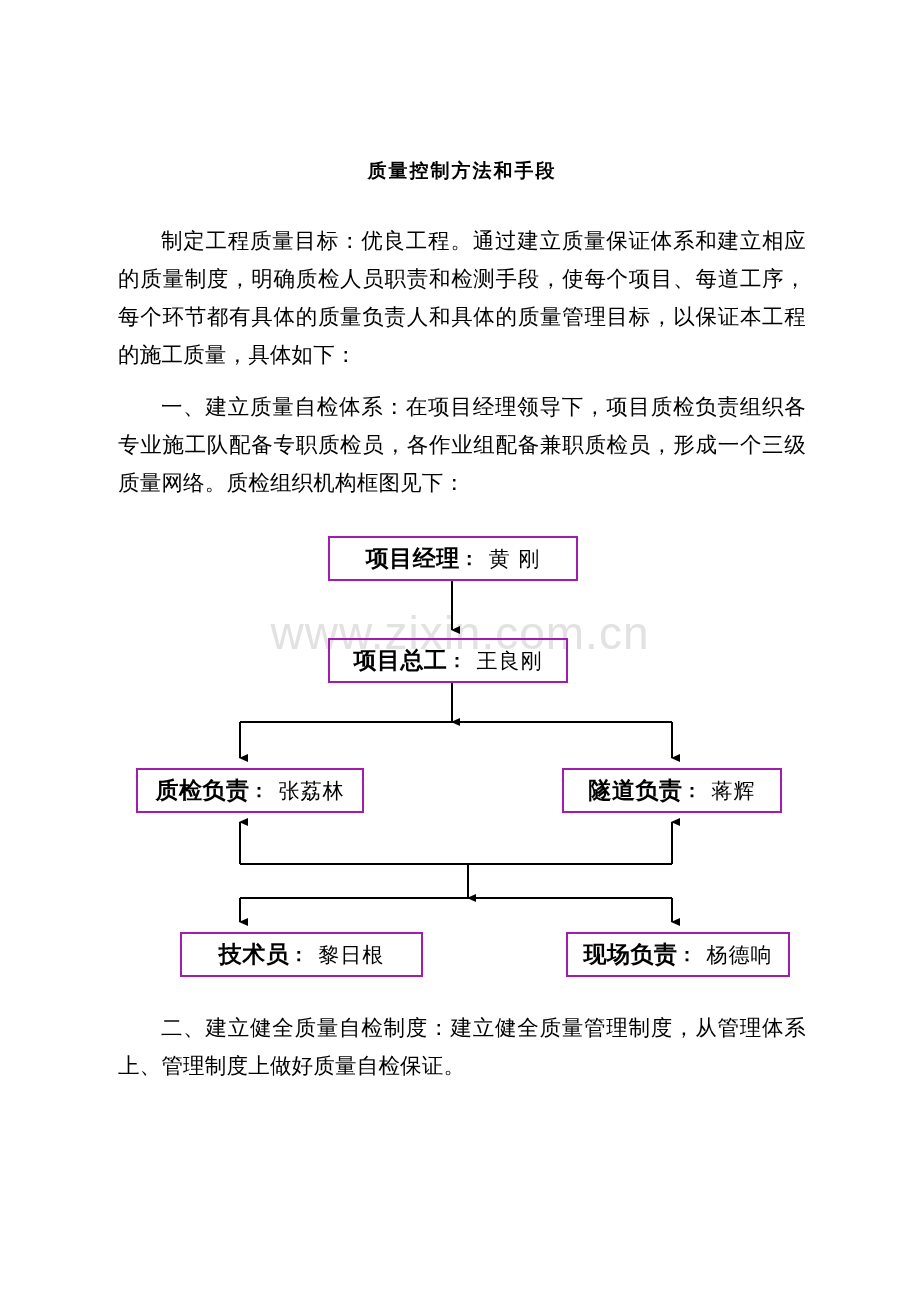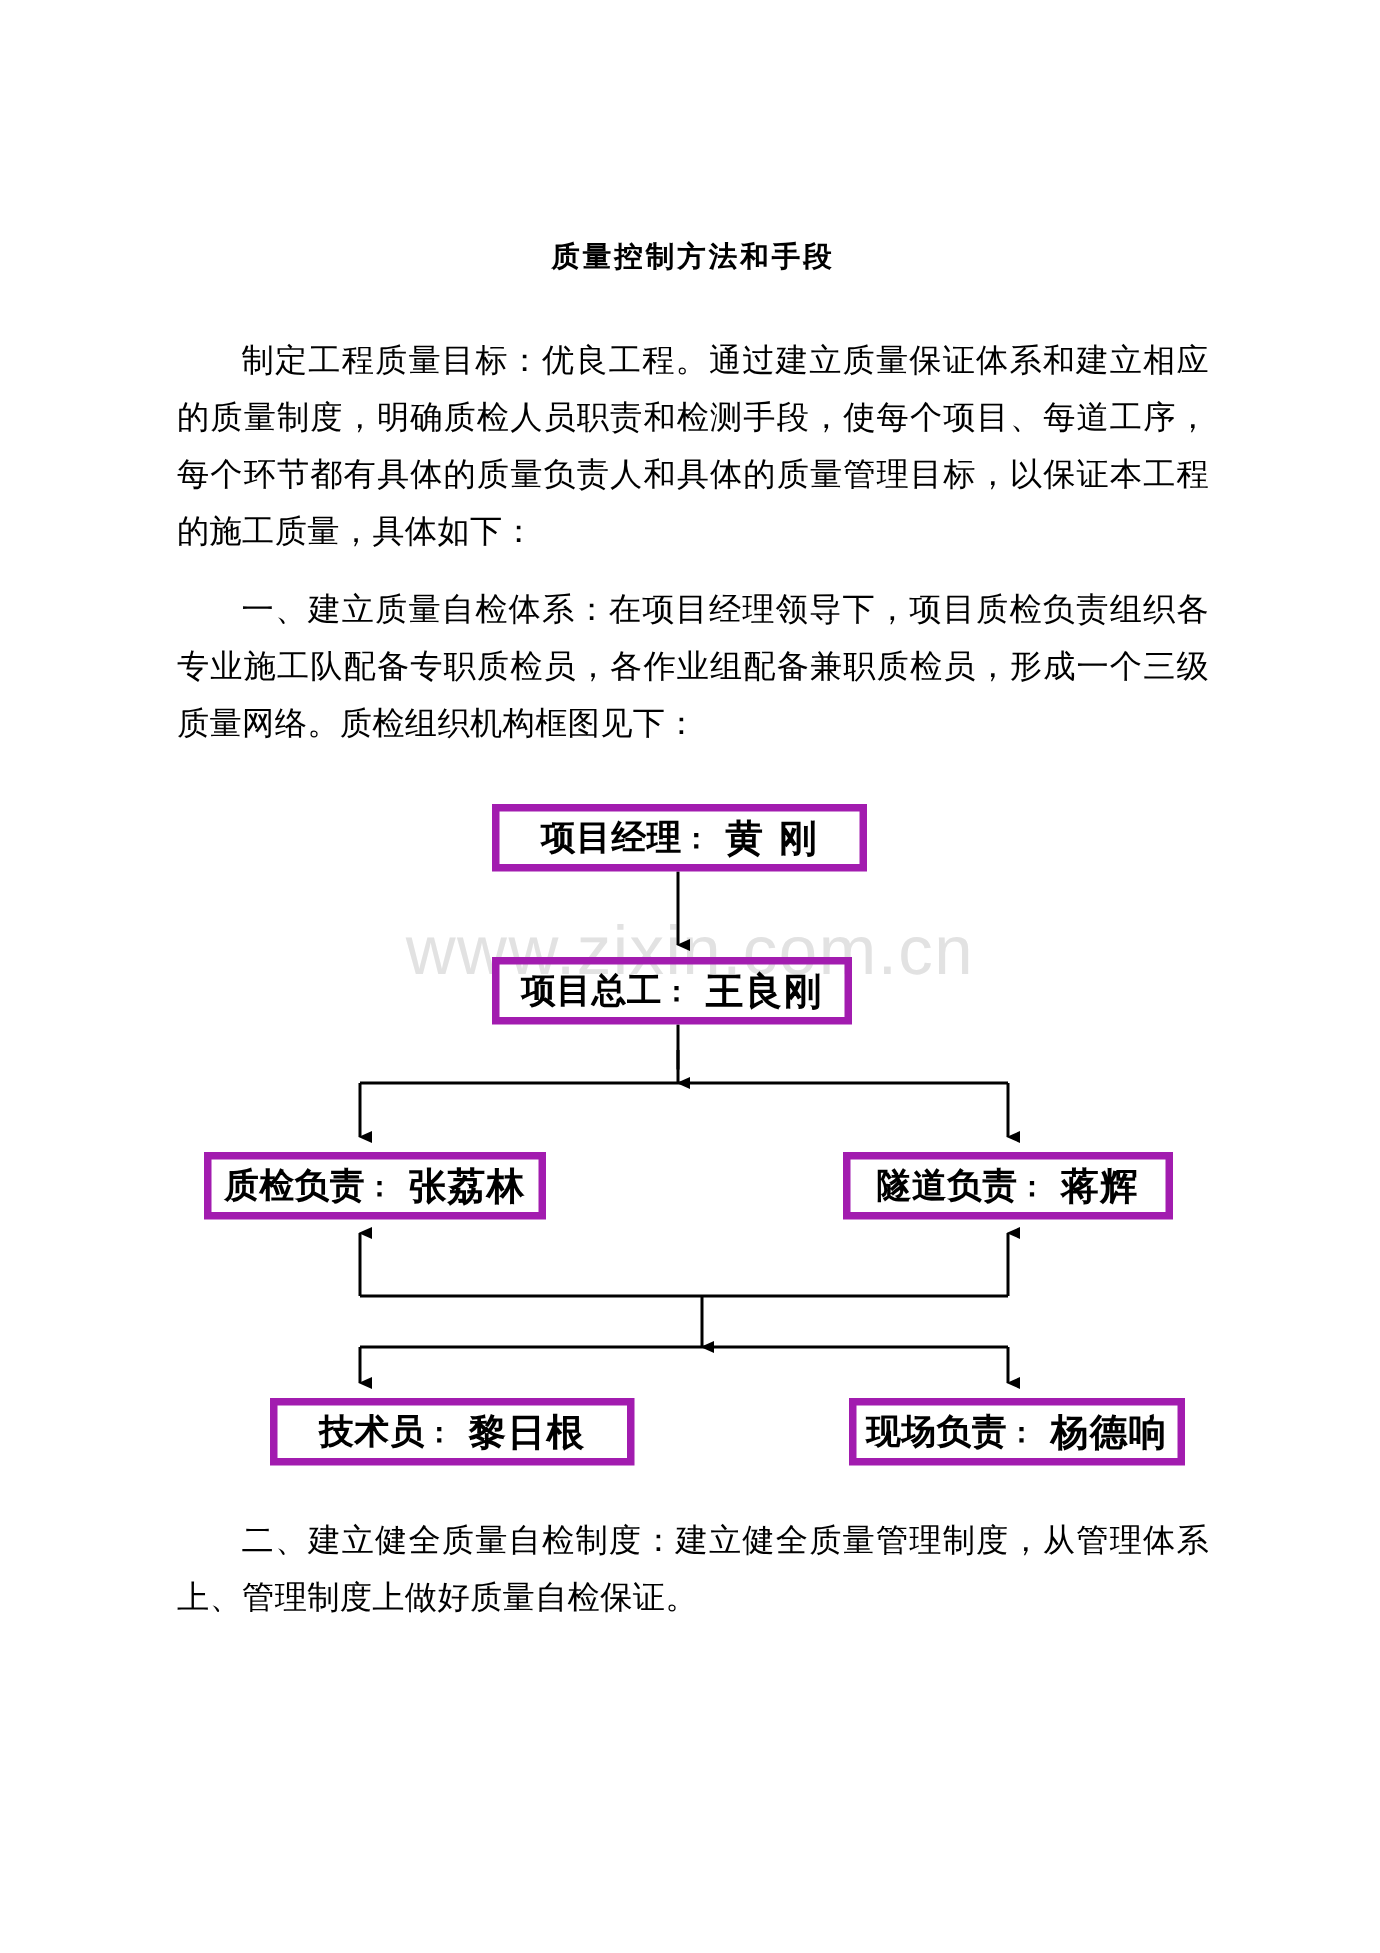--- a/index.html
+++ b/index.html
@@ -82,45 +82,44 @@
     top: 0;
     width: 920px;
     height: 1302px;
     z-index: 2;
     pointer-events: none;
   }
 
   .node {
     position: absolute;
     box-sizing: border-box;
-    border: 5px solid #a21caf;
+    border: 2px solid #a21caf;
     background: transparent;
     display: flex;
     align-items: center;
     justify-content: center;
     white-space: nowrap;
     pointer-events: auto;
   }
   .node .role {
     font-family: "DejaVu Sans", "Liberation Sans", sans-serif;
     font-weight: bold;
     font-size: 23px;
     letter-spacing: 0.5px;
   }
   .node .colon {
     font-family: "DejaVu Sans", "Liberation Sans", sans-serif;
     font-weight: bold;
     font-size: 19px;
   }
   .node .person {
     font-family: "DejaVu Serif", "Liberation Serif", serif;
-    font-size: 25px;
+    font-size: 21px;
     margin-left: 10px;
     letter-spacing: 1px;
-    font-weight: bold;
   }
 
   #node-pm    { left: 328px; top: 536px; width: 250px; height: 45px; }
   #node-chief { left: 328px; top: 638px; width: 240px; height: 45px; justify-content: center; }
   #node-qc    { left: 136px; top: 768px; width: 228px; height: 45px; }
   #node-tun   { left: 562px; top: 768px; width: 220px; height: 45px; }
   #node-tech  { left: 148px; top: 932px; width: 243px; height: 45px; margin-left: 32px; }
   #node-site  { left: 566px; top: 932px; width: 224px; height: 45px; align-items: center; }
 </style>
 </head>

